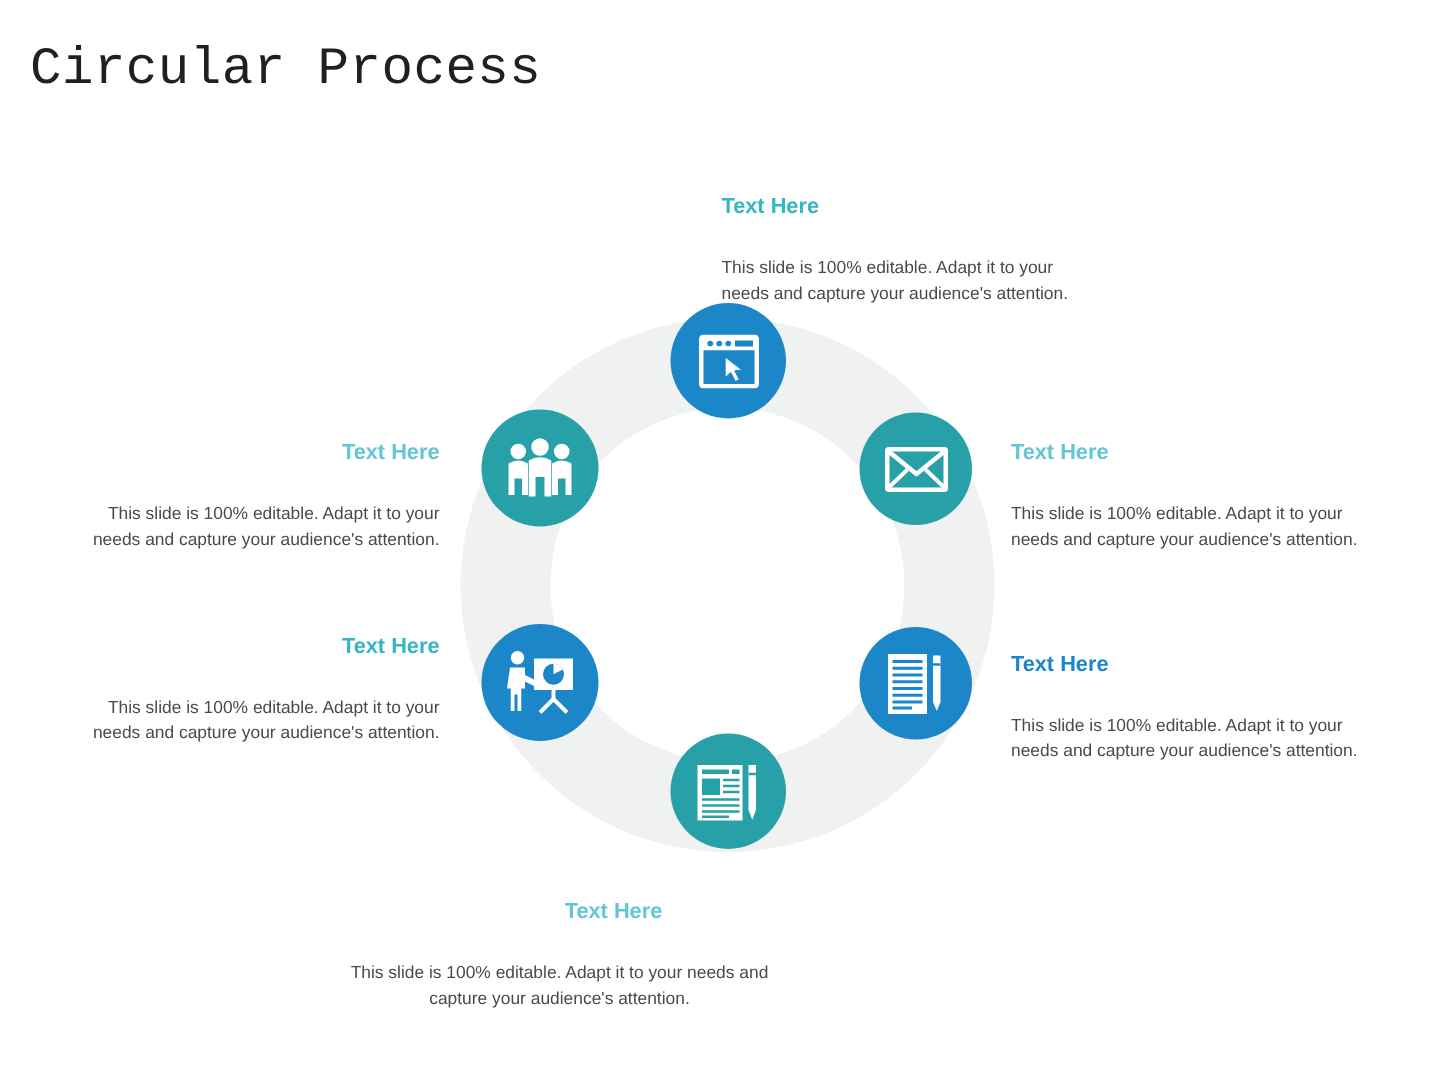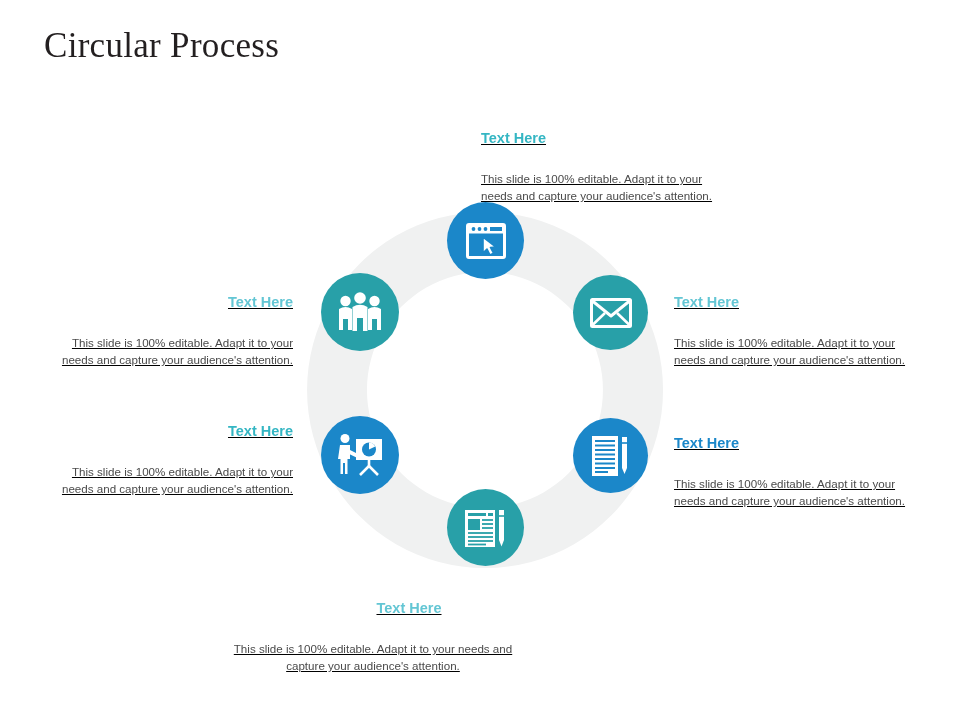--- a/index.html
+++ b/index.html
@@ -18,23 +18,23 @@
     position: relative;
     width: 960px;
     height: 720px;
     background: #ffffff;
     overflow: hidden;
   }
 
   
   #slide-title {
     position: absolute;
-    left: 44px;
+    left: 20px;
     top: 26px;
-    font-family: Liberation Serif, serif;
+    font-family: Liberation Mono, monospace;
     font-weight: 300;
     font-size: 35px;
     letter-spacing: 0.3px;
     color: #231f20;
     white-space: nowrap;
   }
 
   
   #diagram {
     position: absolute;
@@ -59,21 +59,20 @@
     align-items: center;
     justify-content: center;
     box-sizing: border-box;
   }
   .node svg { display: block; }
 
   
   .txtblock {
     position: absolute;
     box-sizing: border-box;
-    text-decoration: underline;
   }
   .txt-head {
     font-size: 14.5px;
     font-weight: bold;
     line-height: 1.2;
     margin-bottom: 5px;
     white-space: nowrap;
   }
   .txt-body {
     font-size: 11.6px;

